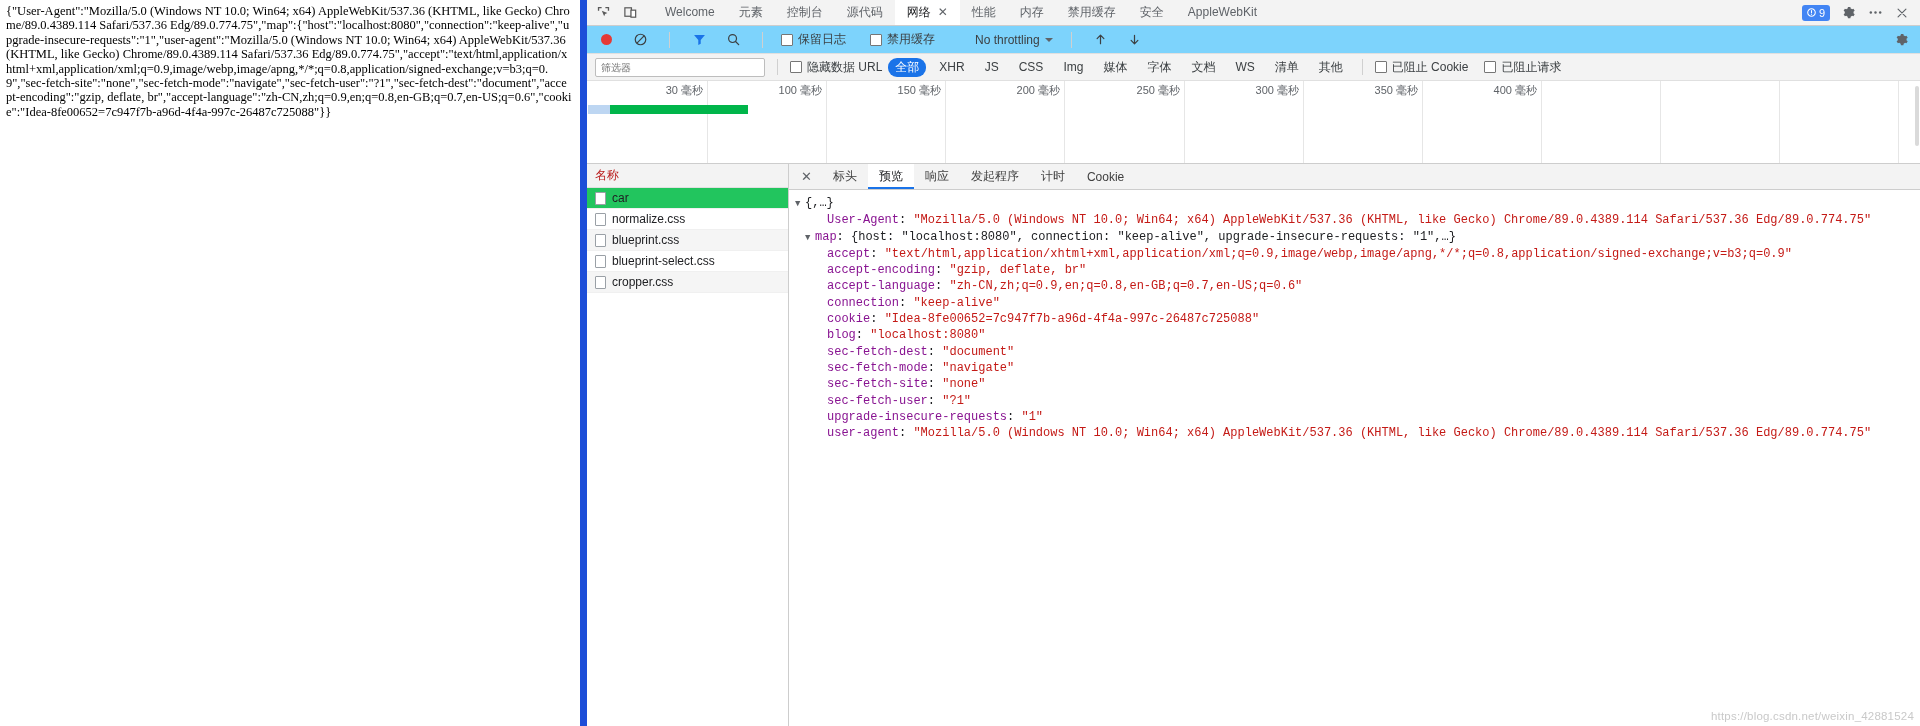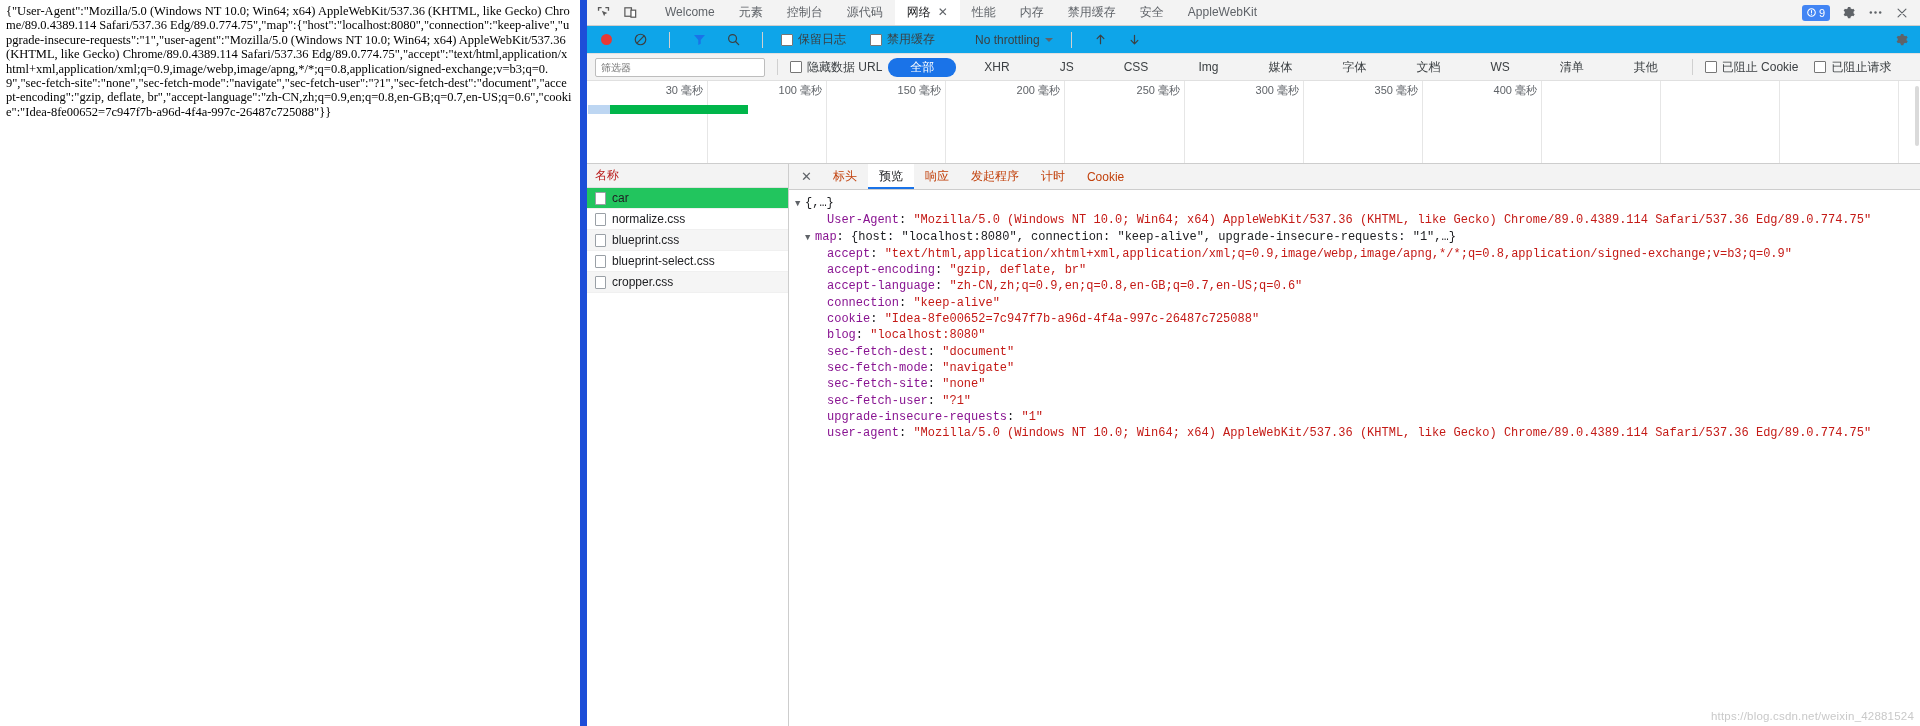--- a/index.html
+++ b/index.html
@@ -64,21 +64,21 @@
     font-size: 11px; height: 16px; padding: 0 5px;
     display: flex; align-items: center; gap: 3px;
   }
   .ic-btn { width: 18px; height: 18px; display: inline-flex; align-items: center; justify-content: center; color: #5f6368; cursor: pointer; }
 
   
   .nettoolbar {
     height: 28px; min-height: 28px;
     display: flex; align-items: center; gap: 12px;
     padding: 0 8px;
-    background: #0ea5e9;
+    background: #7dd3fc;
     border-bottom: 1px solid #e0e0e0;
     font-size: 12px; color: #3c4043;
   }
   .rec-dot { width: 22px; height: 22px; display:flex; align-items:center; justify-content:center; cursor:pointer;}
   .rec-dot i { width: 11px; height: 11px; border-radius: 50%; background: #e53935; display:block; }
   .tool-ic { width: 22px; height: 22px; display: inline-flex; align-items: center; justify-content: center; color: #5f6368; cursor: pointer; }
   .tool-ic.blue { color: #1a73e8; }
   .tsep { width: 1px; height: 16px; background: #d0d0d0; margin: 0 6px; }
   .chk { display: inline-flex; align-items: center; gap: 5px; cursor: pointer; white-space: nowrap; }
   .chk .box { width: 12px; height: 12px; border: 1px solid #767676; background: #fff; border-radius: 1px; display:block; }
@@ -98,21 +98,21 @@
     border-bottom: 1px solid #e0e0e0;
     font-size: 12px; color: #3c4043;
   }
   .filter-input {
     width: 170px; height: 19px;
     border: 1px solid #bdbdbd; border-radius: 2px;
     background: #fff; font-size: 10px; color: #3c4043;
     padding: 0 5px; outline: none;
     font-family: "Liberation Sans", sans-serif;
   }
-  .ftype { padding: 1px 22px; border-radius: 9px; cursor: pointer; white-space: nowrap; color:#3c4043; }
+  .ftype { padding: 1px 7px; border-radius: 9px; cursor: pointer; white-space: nowrap; color:#3c4043; }
   .ftype.sel { background: #1a73e8; color: #fff; }
 
   
   .overview {
     height: 83px; min-height: 83px;
     position: relative;
     background: #fff;
     border-bottom: 1px solid #cdcdcd;
     overflow: hidden;
   }
@@ -153,21 +153,21 @@
 
   
   .detailpane { flex: 1; display: flex; flex-direction: column; min-width: 0; background: #fff; }
   .detail-tabs {
     height: 26px; min-height: 26px; display: flex; align-items: stretch;
     background: #f3f3f3; border-bottom: 1px solid #cdcdcd;
     font-size: 12px;
   }
   .dt-close { display:flex; align-items:center; padding: 0 10px 0 12px; color:#5f6368; cursor:pointer; font-size:13px; }
   .dtab {
-    display: flex; align-items: center; padding: 0 11px; color: #c2410c;
+    display: flex; align-items: center; padding: 0 11px; color: #404040;
     cursor: pointer; white-space: nowrap; position: relative;
   }
   .dtab.active { background: #fff; color: #202124; }
   .dtab.active::after {
     content: ''; position: absolute; left: 0; right: 0; bottom: 0;
     height: 2px; background: #1a73e8;
   }
 
   
   .preview {

